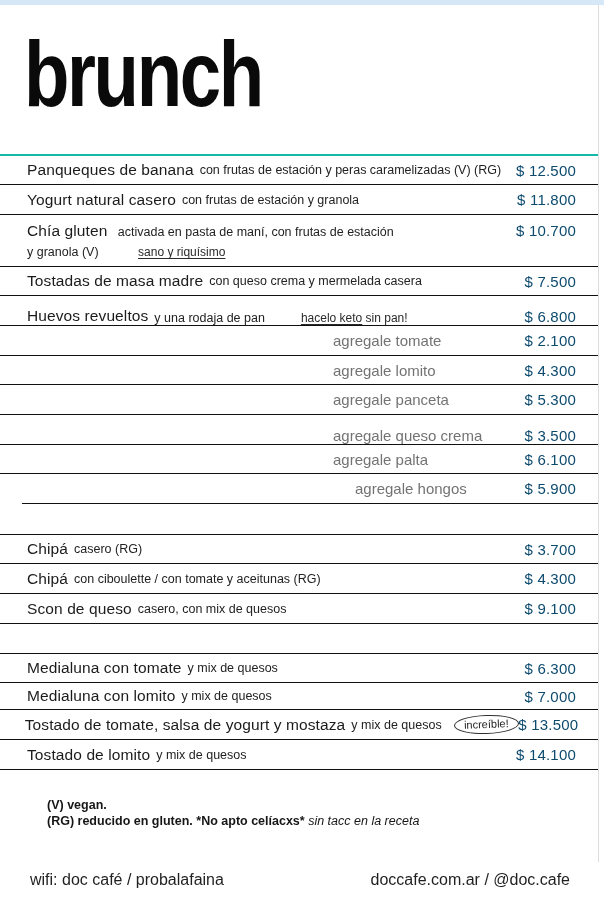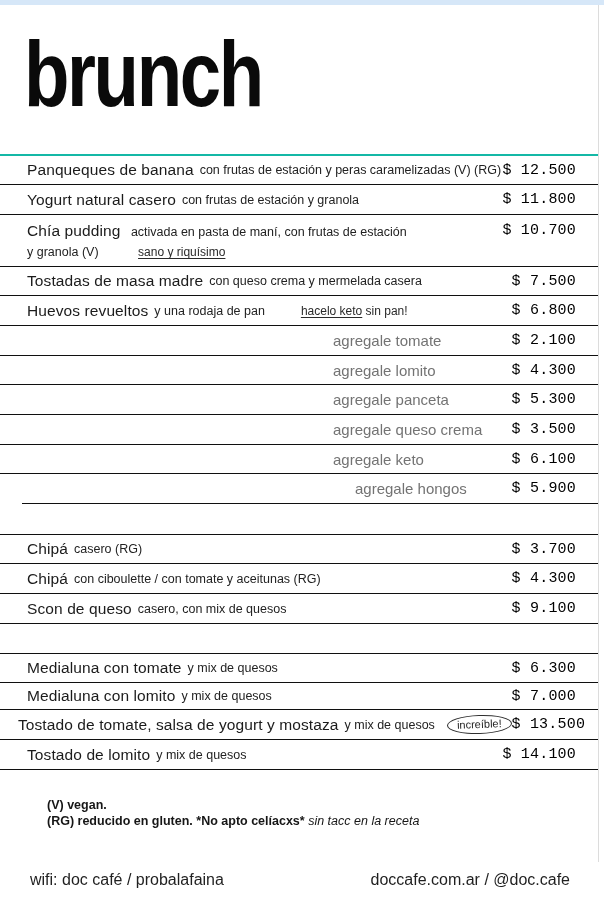--- a/index.html
+++ b/index.html
@@ -39,21 +39,21 @@
   .row .desc  { font-size:12.5px; margin-left:6px; white-space:pre; color:#222; }
   .row .note  { font-size:12px; margin-left:36px; white-space:pre; color:#2a2a2a; }
   .u { text-decoration:underline; text-underline-offset:2px; }
   .row .badge {
     font-size:11px; color:#222;
     border:1.3px solid #2f2f2f; border-radius:50%;
     padding:2px 9px 3px 9px; margin-left:12px;
     white-space:nowrap; transform:rotate(-2deg);
   }
   .fill { flex:1 1 auto; }
-  .row .price { font-size:15px; white-space:nowrap; letter-spacing:0.2px; color:#000000;font-family:Liberation Mono, monospace; }
+  .row .price { font-size:15px; white-space:nowrap; letter-spacing:0.2px; color:#0c4a6e; }
   .row .addon-label { font-size:15px; margin-left:306px; white-space:pre; color:#737373; }
   .row2 { align-items:flex-start; padding-top:7px; }
   .row2 .l2 { font-size:12.5px; margin-top:5px; color:#222; }
   .row2 .l2 .note { font-size:12px; margin-left:36px; }
   .footnotes {
     position:absolute; left:27px; top:797px;
     font-size:12.5px; line-height:1.3; color:#161616;
   }
   .b { font-weight:bold;margin-left:20px; }
   .i { font-style:italic; font-weight:normal; }
@@ -83,39 +83,39 @@
     <div class="row" style="height: 30px;">
     <span class="name">Yogurt natural casero</span>
     <span class="desc">con frutas de estación y granola</span>
 
     <span class="fill"></span>
     <span class="price">$ 11.800</span>
   </div>
     <div class="row row2" style="height: 52px;">
     <div class="left">
       <div class="l1">
-        <span class="name">Chía pudding</span>
+        <span class="name">Chía gluten</span>
         <span class="desc">activada en pasta de maní, con frutas de estación</span>
       </div>
       <div class="l2">
         <span class="desc2">y granola (V)</span>
         <span class="note"><span class="u">sano y riquísimo</span><span class="rest"></span></span>
       </div>
     </div>
     <span class="fill"></span>
     <span class="price">$ 10.700</span>
   </div>
     <div class="row" style="height: 29px;">
     <span class="name">Tostadas de masa madre</span>
     <span class="desc">con queso crema y mermelada casera</span>
 
     <span class="fill"></span>
     <span class="price">$ 7.500</span>
   </div>
-    <div class="row" style="height: 30px;">
+    <div class="row" style="height: 30px; align-items: flex-end;">
     <span class="name">Huevos revueltos</span>
     <span class="desc">y una rodaja de pan</span>
     <span class="note"><span class="u">hacelo keto</span><span class="rest"> sin pan!</span></span>
 
     <span class="fill"></span>
     <span class="price">$ 6.800</span>
   </div>
     <div class="row" style="height: 30px;">
     <span class="addon-label">agregale tomate</span>
     <span class="fill"></span>
@@ -124,27 +124,27 @@
     <div class="row" style="height: 29px;">
     <span class="addon-label">agregale lomito</span>
     <span class="fill"></span>
     <span class="price">$ 4.300</span>
   </div>
     <div class="row" style="height: 30px; justify-content: space-between;">
     <span class="addon-label">agregale panceta</span>
     <span class="fill"></span>
     <span class="price">$ 5.300</span>
   </div>
-    <div class="row" style="height: 30px;">
+    <div class="row" style="height: 30px; align-items: flex-end;">
     <span class="addon-label">agregale queso crema</span>
     <span class="fill"></span>
     <span class="price">$ 3.500</span>
   </div>
     <div class="row" style="height: 29px;">
-    <span class="addon-label">agregale keto</span>
+    <span class="addon-label">agregale palta</span>
     <span class="fill"></span>
     <span class="price">$ 6.100</span>
   </div>
     <div class="row" style="height: 30px; margin-left: 22px;">
     <span class="addon-label">agregale hongos</span>
     <span class="fill"></span>
     <span class="price">$ 5.900</span>
   </div>
     <div class="row" style="height: 31px;"></div>
     <div class="row" style="height: 29px;">

